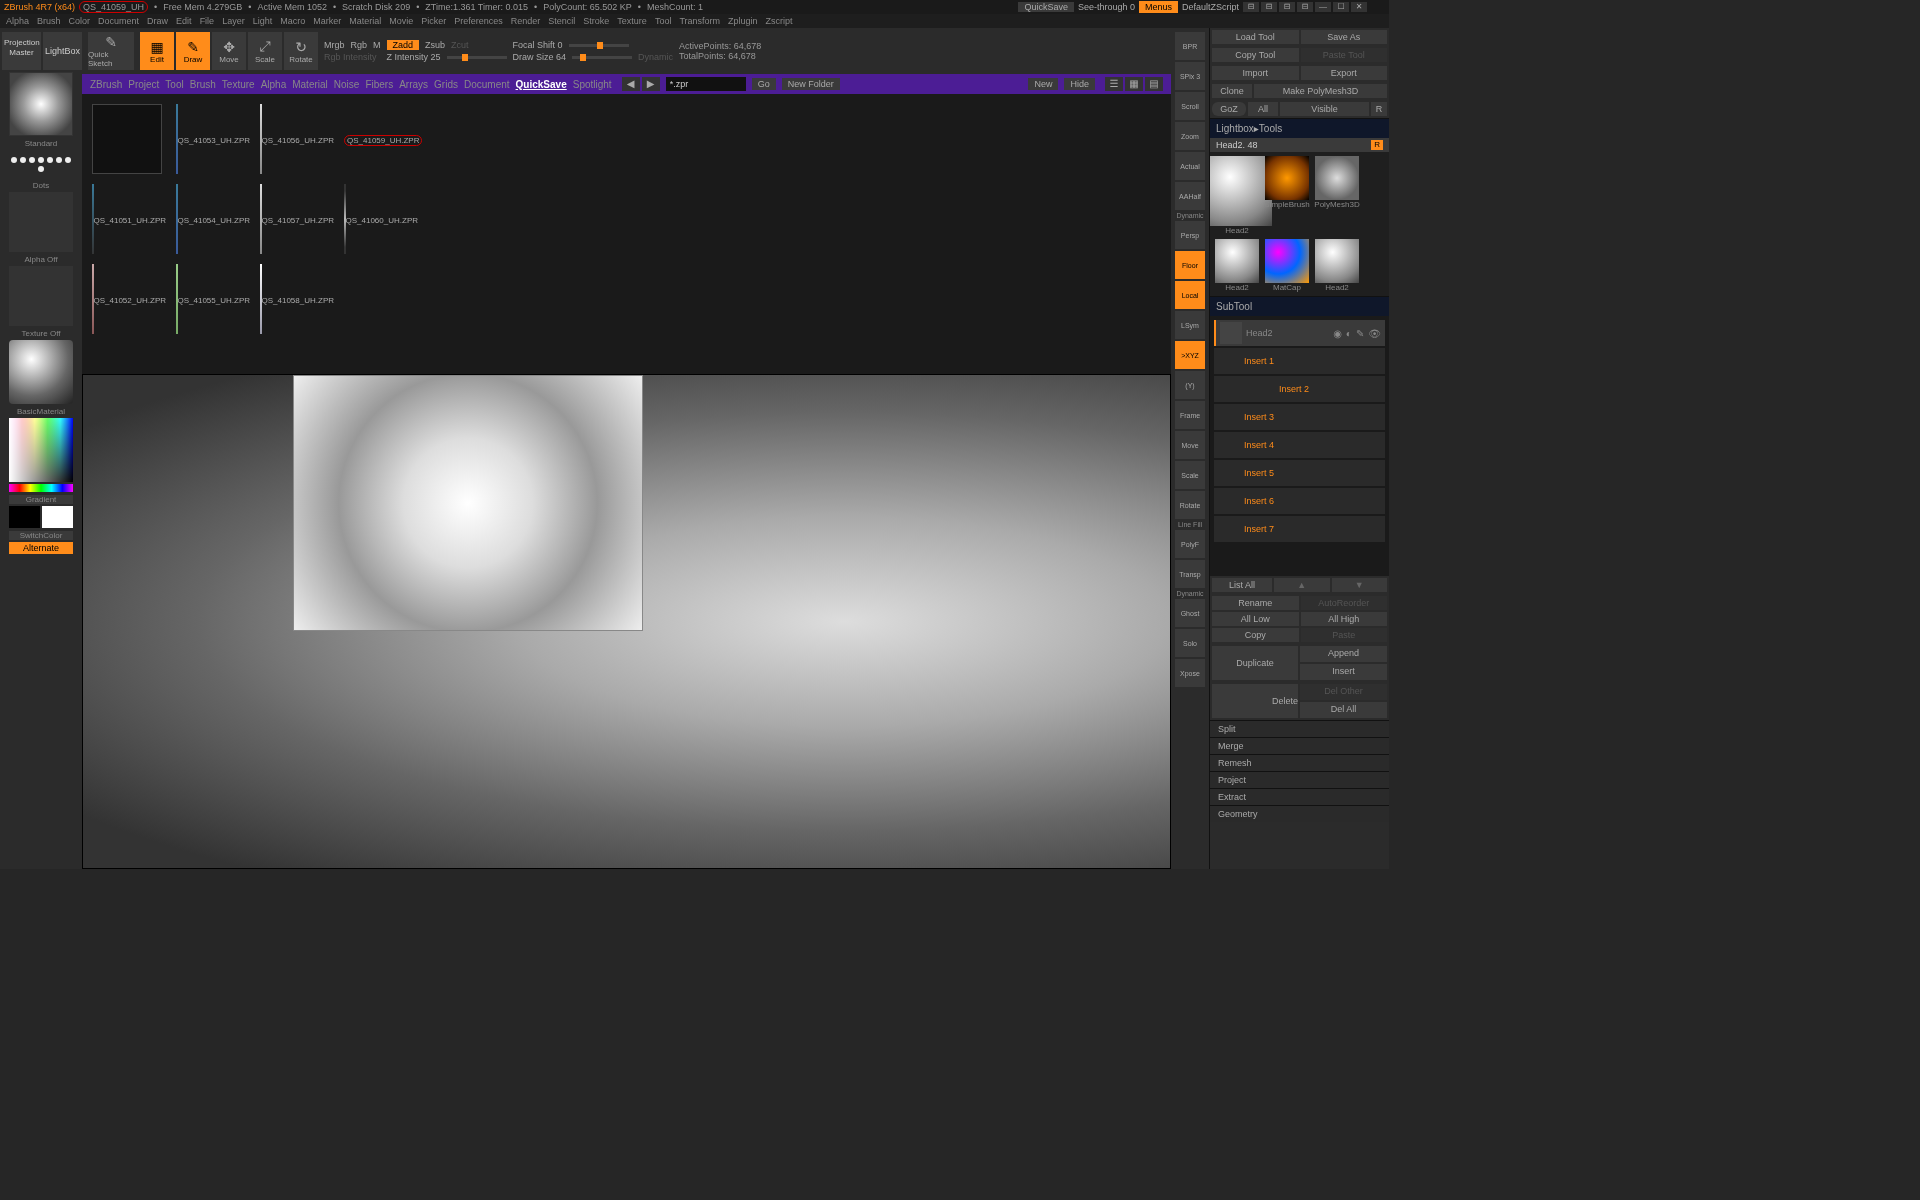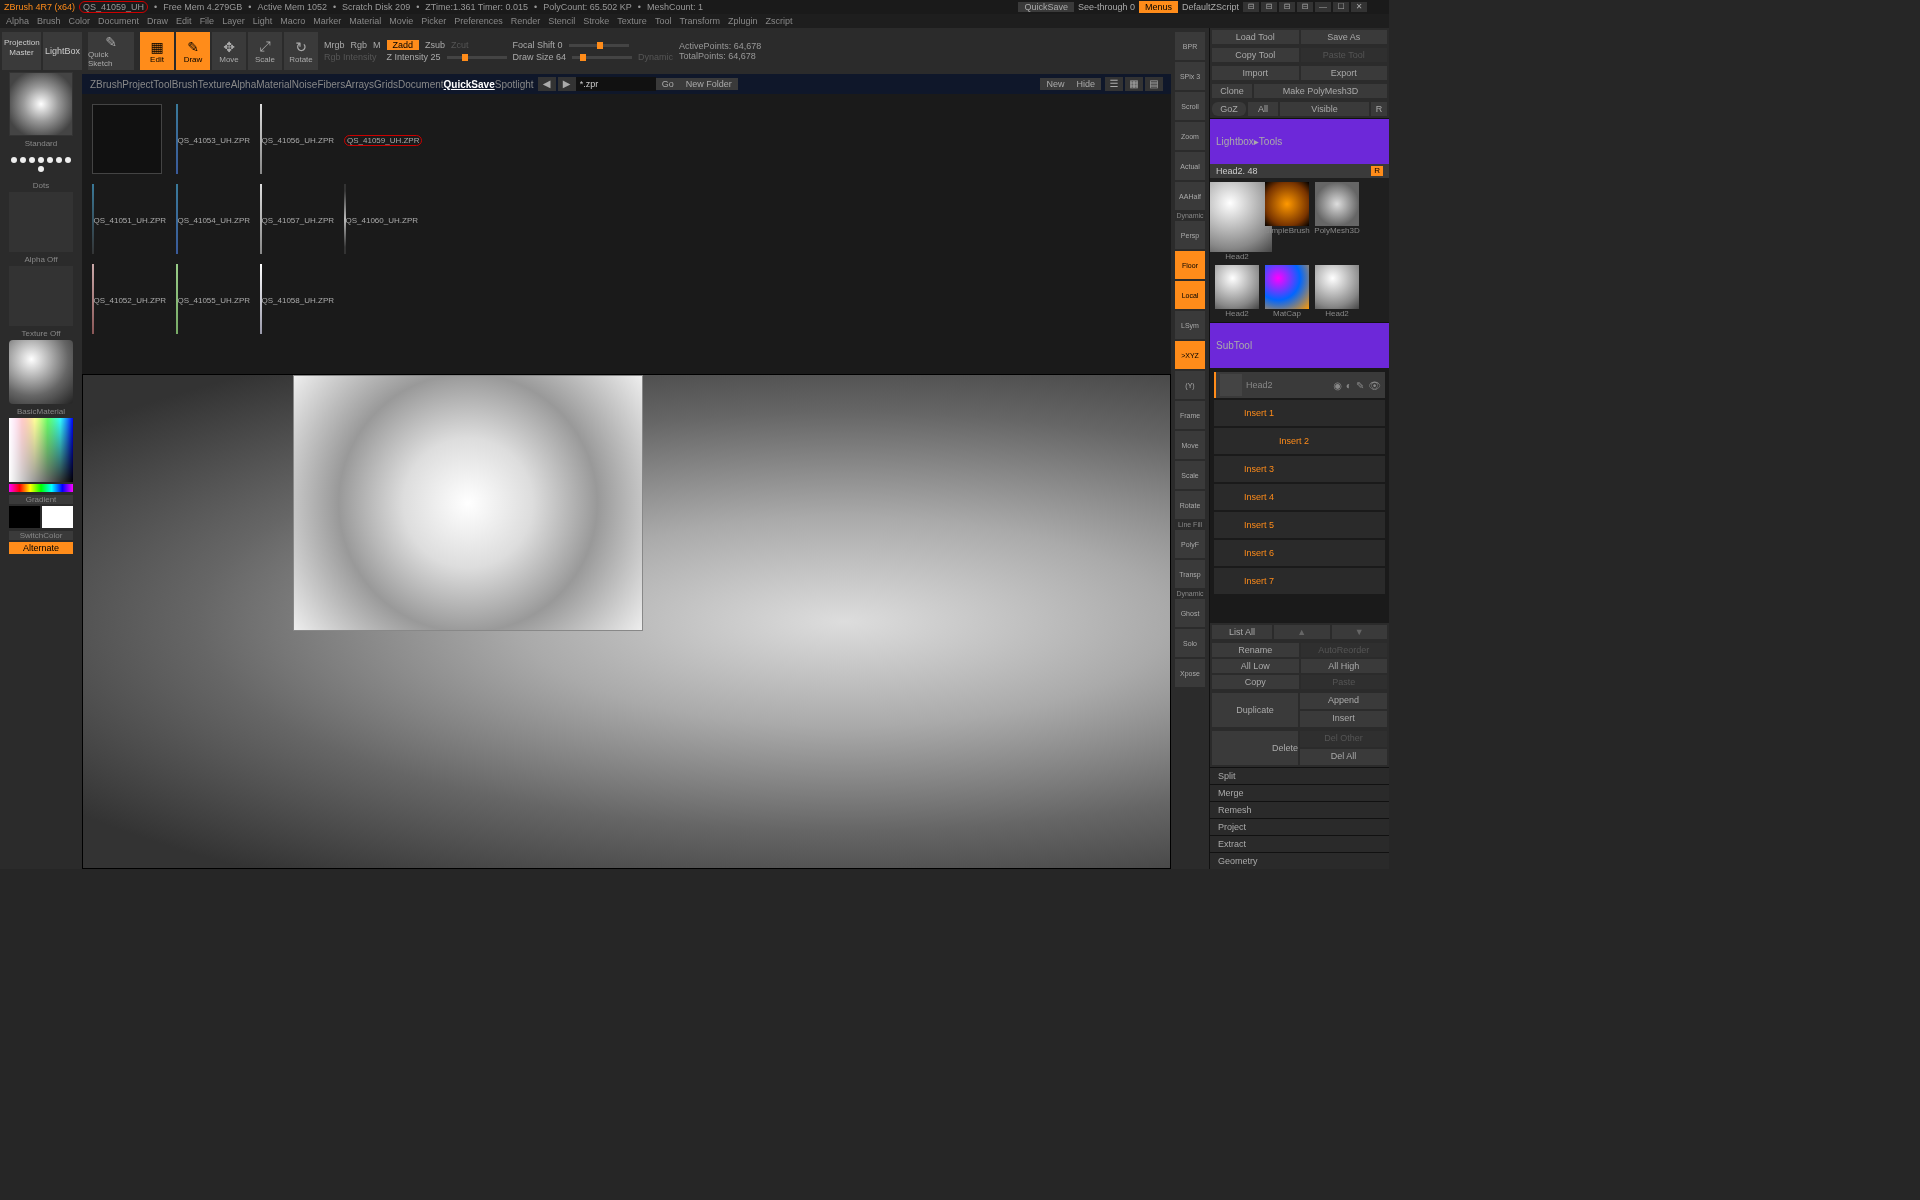--- a/index.html
+++ b/index.html
@@ -31,21 +31,21 @@
 .toolbar-row { height:46px; display:flex; align-items:center; gap:6px; padding:4px 6px; }
 .toolbtn { width:34px; height:38px; background:#3a3a3a; display:flex; flex-direction:column; align-items:center; justify-content:center; font-size:8px; color:#aaa;}
 .toolbtn.active { background:#ff8c1a; color:#000; }
 .toolgroup { display:flex; gap:2px;}
 .slider-group { display:flex; flex-direction:column; font-size:9px; gap:2px;}
 .slider-group .row{ display:flex; gap:6px; align-items:center;}
 .zadd { background:#ff8c1a; color:#000; padding:0 6px; font-size:9px;}
 .slider-track{ width:60px; height:3px; background:#444; position:relative;}
 .slider-track .knob{ position:absolute; top:-2px; width:6px; height:7px; background:#ff8c1a;}
 .stats { font-size:9px; color:#999; }
-.lightbox-bar { height:20px; background:#0f172a; display:flex; align-items:center; gap:0; padding:0 8px; font-size:10px;}
+.lightbox-bar { height:20px; background:#4c1d95; display:flex; align-items:center; gap:6px; padding:0 8px; font-size:10px;}
 .lightbox-bar span{ color:#888; cursor:pointer;}
 .lightbox-bar .active{ color:#fff; font-weight:bold; text-decoration:underline;}
 .lightbox-input{ flex:1; max-width:80px; background:#111; color:#ccc; border:none; height:14px; font-size:9px; padding:0 4px;}
 .lb-btn { background:#3a3a3a; padding:1px 6px; font-size:9px; }
 .lb-nav { display:flex; gap:2px; margin-left:4px;}
 .lb-nav div{ width:18px; height:14px; background:#333; text-align:center; line-height:14px;}
 .thumb-area { background:#1a1a1a; padding:10px; display:flex; flex-wrap:wrap; gap:10px; align-content:flex-start; height:280px;}
 .thumb { width:74px; display:flex; flex-direction:row; align-items:center;}
 .thumb-img{ width:70px; height:70px; background:#444;}
 .thumb-lbl{ font-size:8px; color:#aaa; margin-top:2px;}
@@ -53,21 +53,21 @@
 .canvas { flex:1; background:#2b2b2b; position:relative; border:1px solid #000;}
 .canvas-inner{ position:absolute; inset:0; background:radial-gradient(ellipse at 70% 50%, #ddd 0%, #aaa 30%, #666 60%, #333 90%);}
 .ref-image{ position:absolute; left:210px; top:0; width:350px; height:256px; background:radial-gradient(circle at 50% 50%, #fff 0%, #ddd 30%, #999 60%, #eee 100%); border:1px solid #888;}
 .right-tools { width:38px; background:#2b2b2b; display:flex; flex-direction:column; align-items:center; padding:4px 0; gap:2px;}
 .rtool { width:30px; height:28px; background:#3a3a3a; display:flex; flex-direction:column; align-items:center; justify-content:center; font-size:7px; color:#aaa;}
 .rtool.active { background:#ff8c1a; color:#000;}
 .right-panel { width:180px; background:#2b2b2b; border-left:1px solid #111; display:flex; flex-direction:column; font-size:9px; overflow:hidden;}
 .panel-row { display:flex; gap:2px; padding:2px;}
 .panel-btn { flex:1; background:#3a3a3a; text-align:center; padding:2px 0; color:#aaa; font-size:9px;}
 .panel-btn.dim{ background:#2f2f2f; color:#555;}
-.section-hdr { background:#6d28d9; color:#aaa; padding:17px 6px; font-size:10px; border-top:1px solid #111;}
+.section-hdr { background:#0f172a; color:#aaa; padding:4px 6px; font-size:10px; border-top:1px solid #111;}
 .tool-head { background:#3a3a3a; color:#ccc; padding:2px 6px; display:flex; justify-content:space-between;}
 .r-marker{ background:#ff8c1a; color:#000; padding:0 3px; font-size:8px;}
 .tool-thumbs{ display:flex; flex-wrap:wrap; gap:4px; padding:4px; background:#1f1f1f;}
 .tthumb{ width:46px; display:flex; flex-direction:column; align-items:center; font-size:8px; color:#888;}
 .tthumb-img{ width:44px; height:44px; background:#333;}
 .subtool-list{ background:#1a1a1a; height:260px; padding:4px; overflow:hidden;}
 .subtool-item{ display:flex; align-items:center; height:26px; background:#2a2a2a; margin-bottom:2px; padding:0 4px; gap:4px; font-size:9px; color:#888;}
 .subtool-item .sicon{ width:22px; height:22px; background:#444;}
 .subtool-item.sel{ background:#3a3a3a; border-left:2px solid #ff8c1a;}
 .btn-grid{ display:grid; grid-template-columns:1fr 1fr; gap:2px; padding:2px;}

